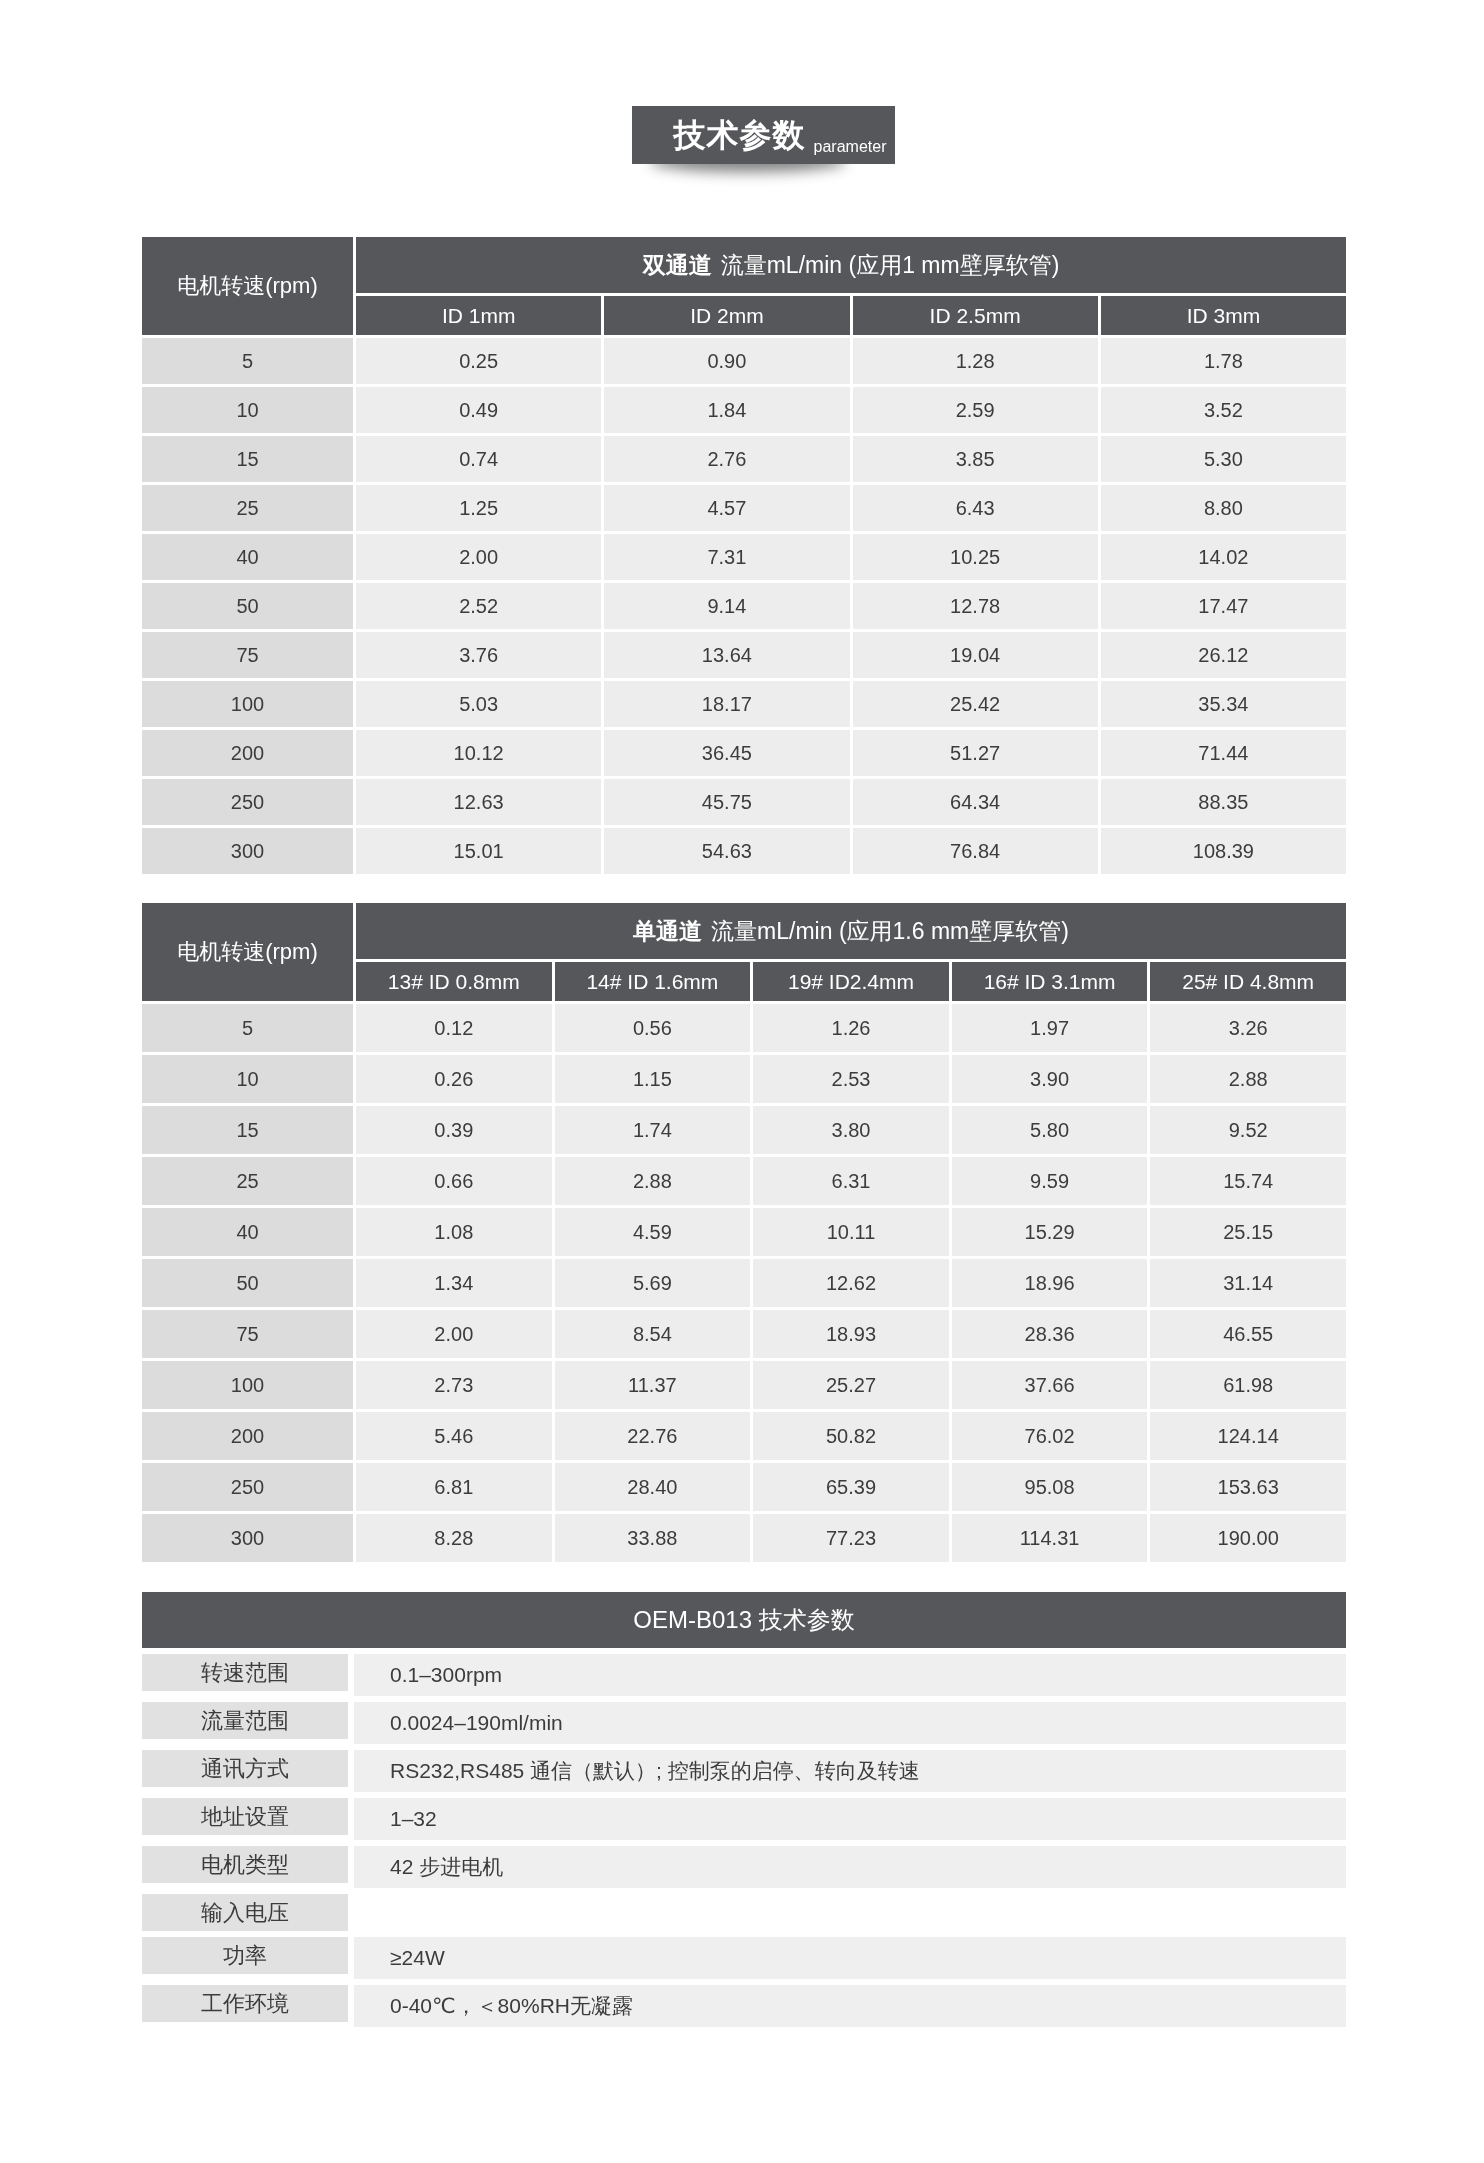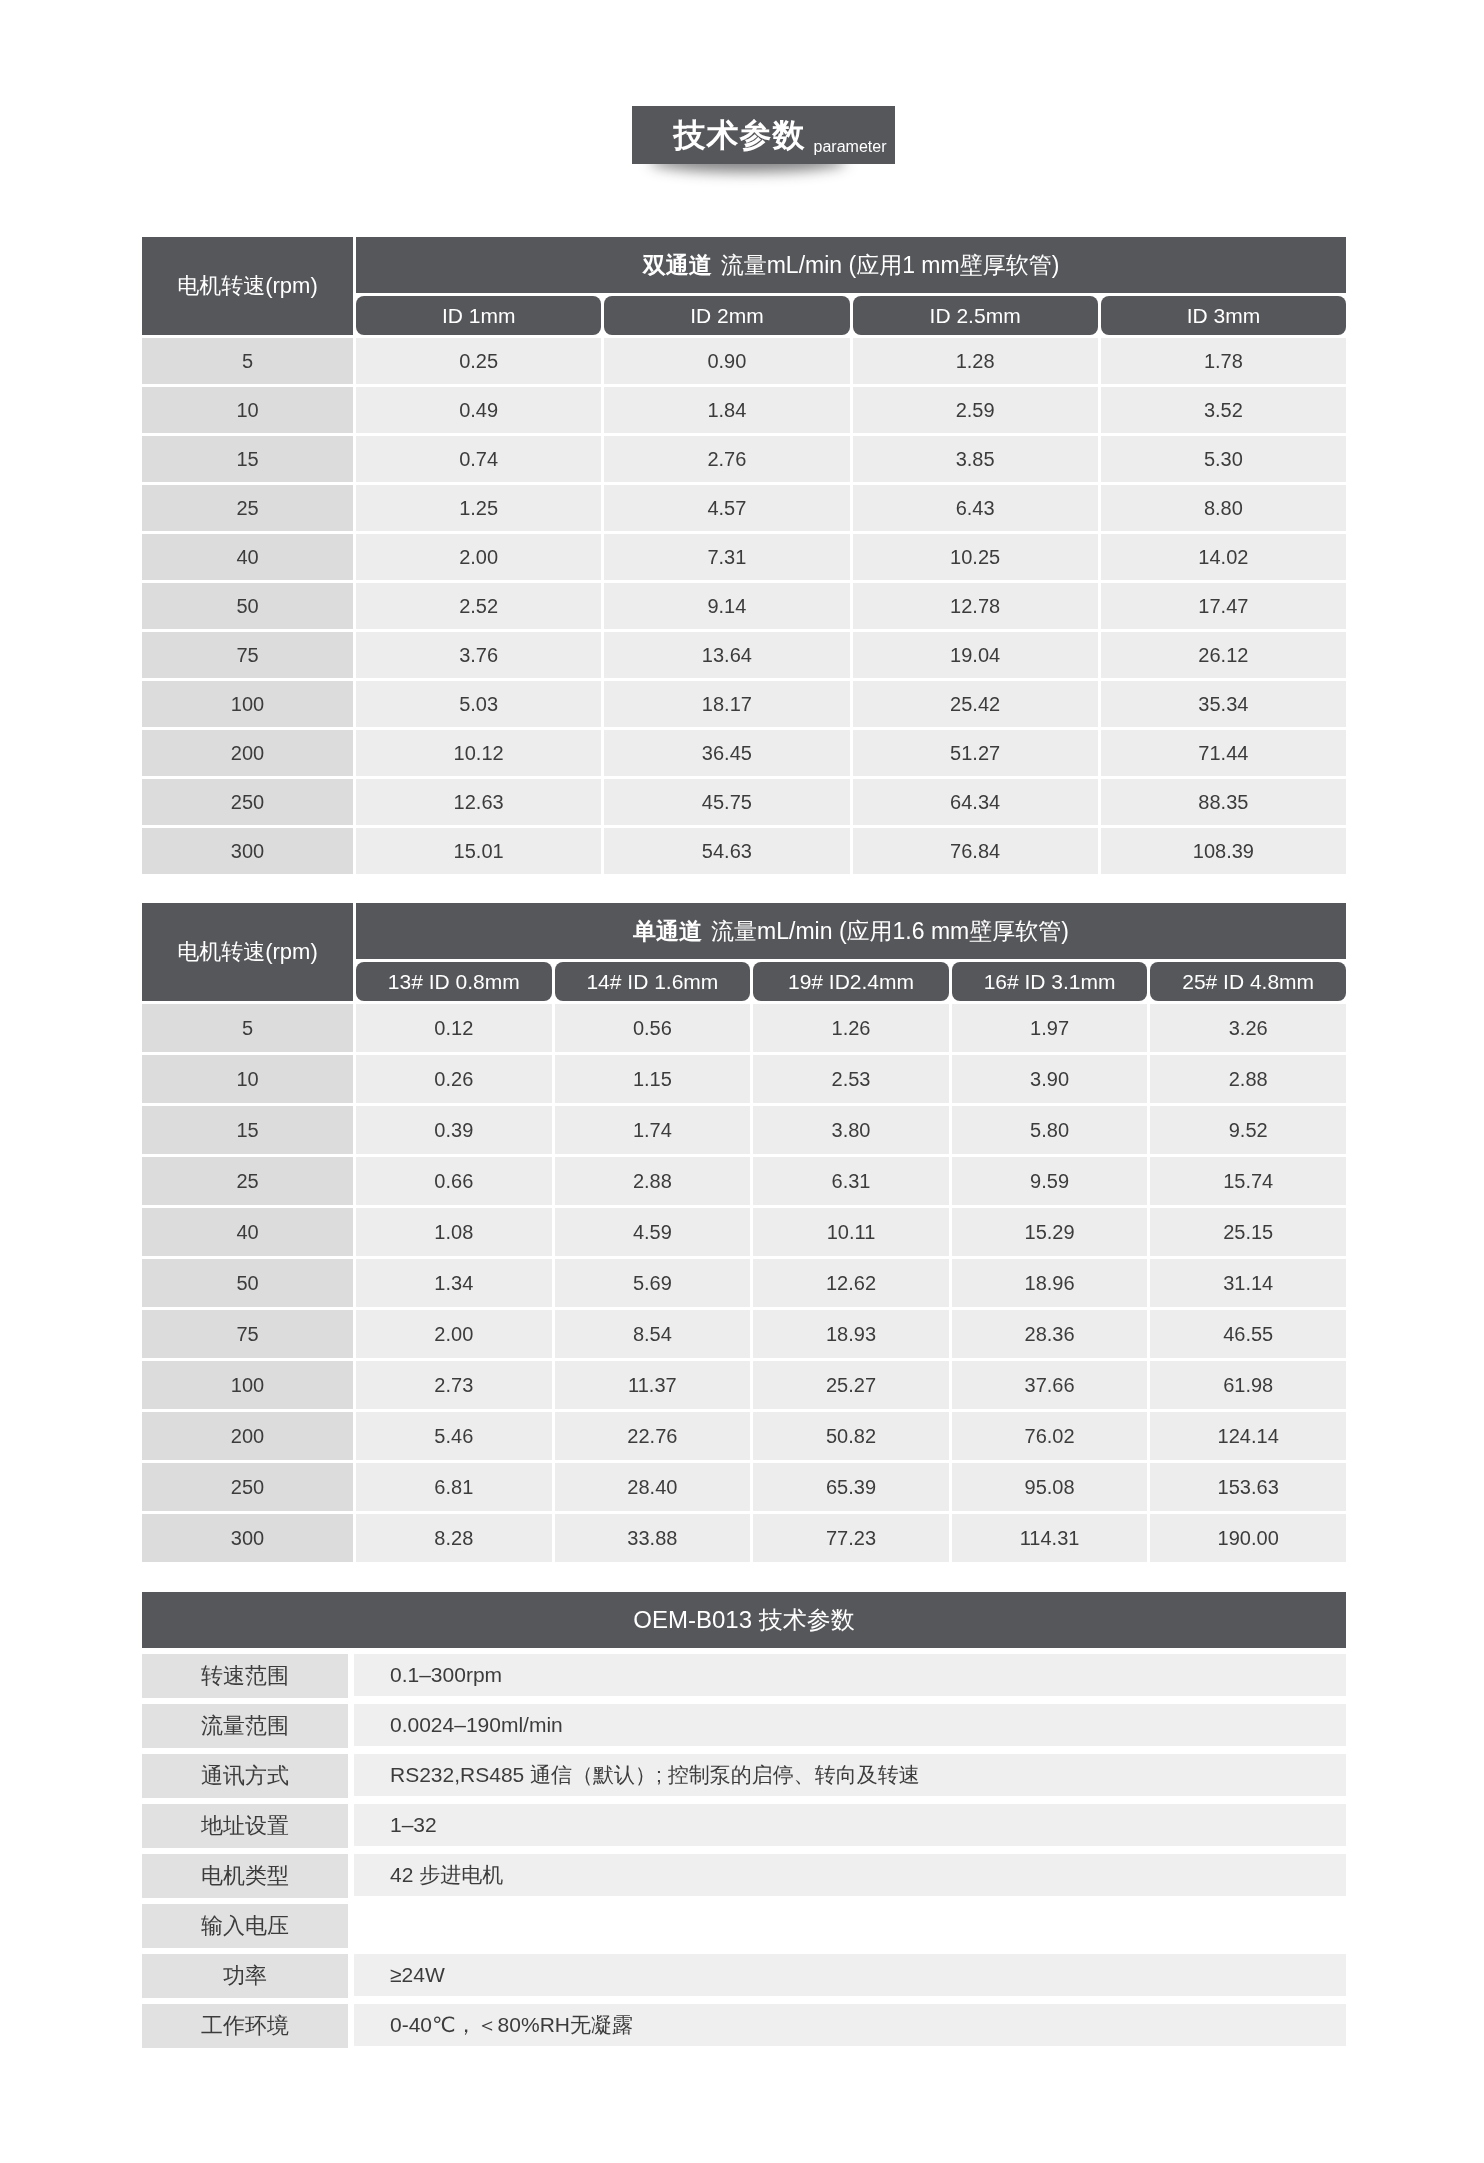--- a/index.html
+++ b/index.html
@@ -41,37 +41,37 @@
   }
   .hright{flex:1;display:flex;flex-direction:column;gap:3px;}
   .htitle{
     height:56px;background:var(--dark);color:#fff;
     display:flex;align-items:center;justify-content:center;gap:9px;font-size:23px;
   }
   .htitle .tb{font-weight:700;}
   .hcols{display:flex;gap:3px;height:39px;}
   .hcol{
     flex:1;background:var(--dark);color:#fff;
-    display:flex;align-items:center;justify-content:center;font-size:21px;border-radius:8px;
+    display:flex;align-items:center;justify-content:center;font-size:21px;
   }
   .row{display:flex;gap:3px;margin-top:3px;}
   .row>div{display:flex;align-items:center;justify-content:center;font-size:20px;color:var(--ink);}
   .row .rpm{width:211px;background:var(--rowlabel);}
   .row .cell{flex:1;background:var(--rowcell);}
   #t1 .row>div{height:46px;}
   #t2 .row>div{height:48px;}
 
   
   .spec-title{
     height:56px;background:var(--dark);color:#fff;
     display:flex;align-items:center;justify-content:center;font-size:24px;
   }
   .srow{display:flex;gap:6px;margin-top:6px;}
   .srow .slabel{
-    width:206px;height:44px;background:var(--speclabel);color:var(--ink);
+    width:206px;height:37px;background:var(--speclabel);color:var(--ink);
     display:flex;align-items:center;justify-content:center;font-size:22px;
   }
   .srow .svalue{
     flex:1;height:42px;background:var(--specvalue);color:var(--ink);
     display:flex;align-items:center;padding-left:36px;font-size:21px;
   }
 </style>
 </head>
 <body>
 

